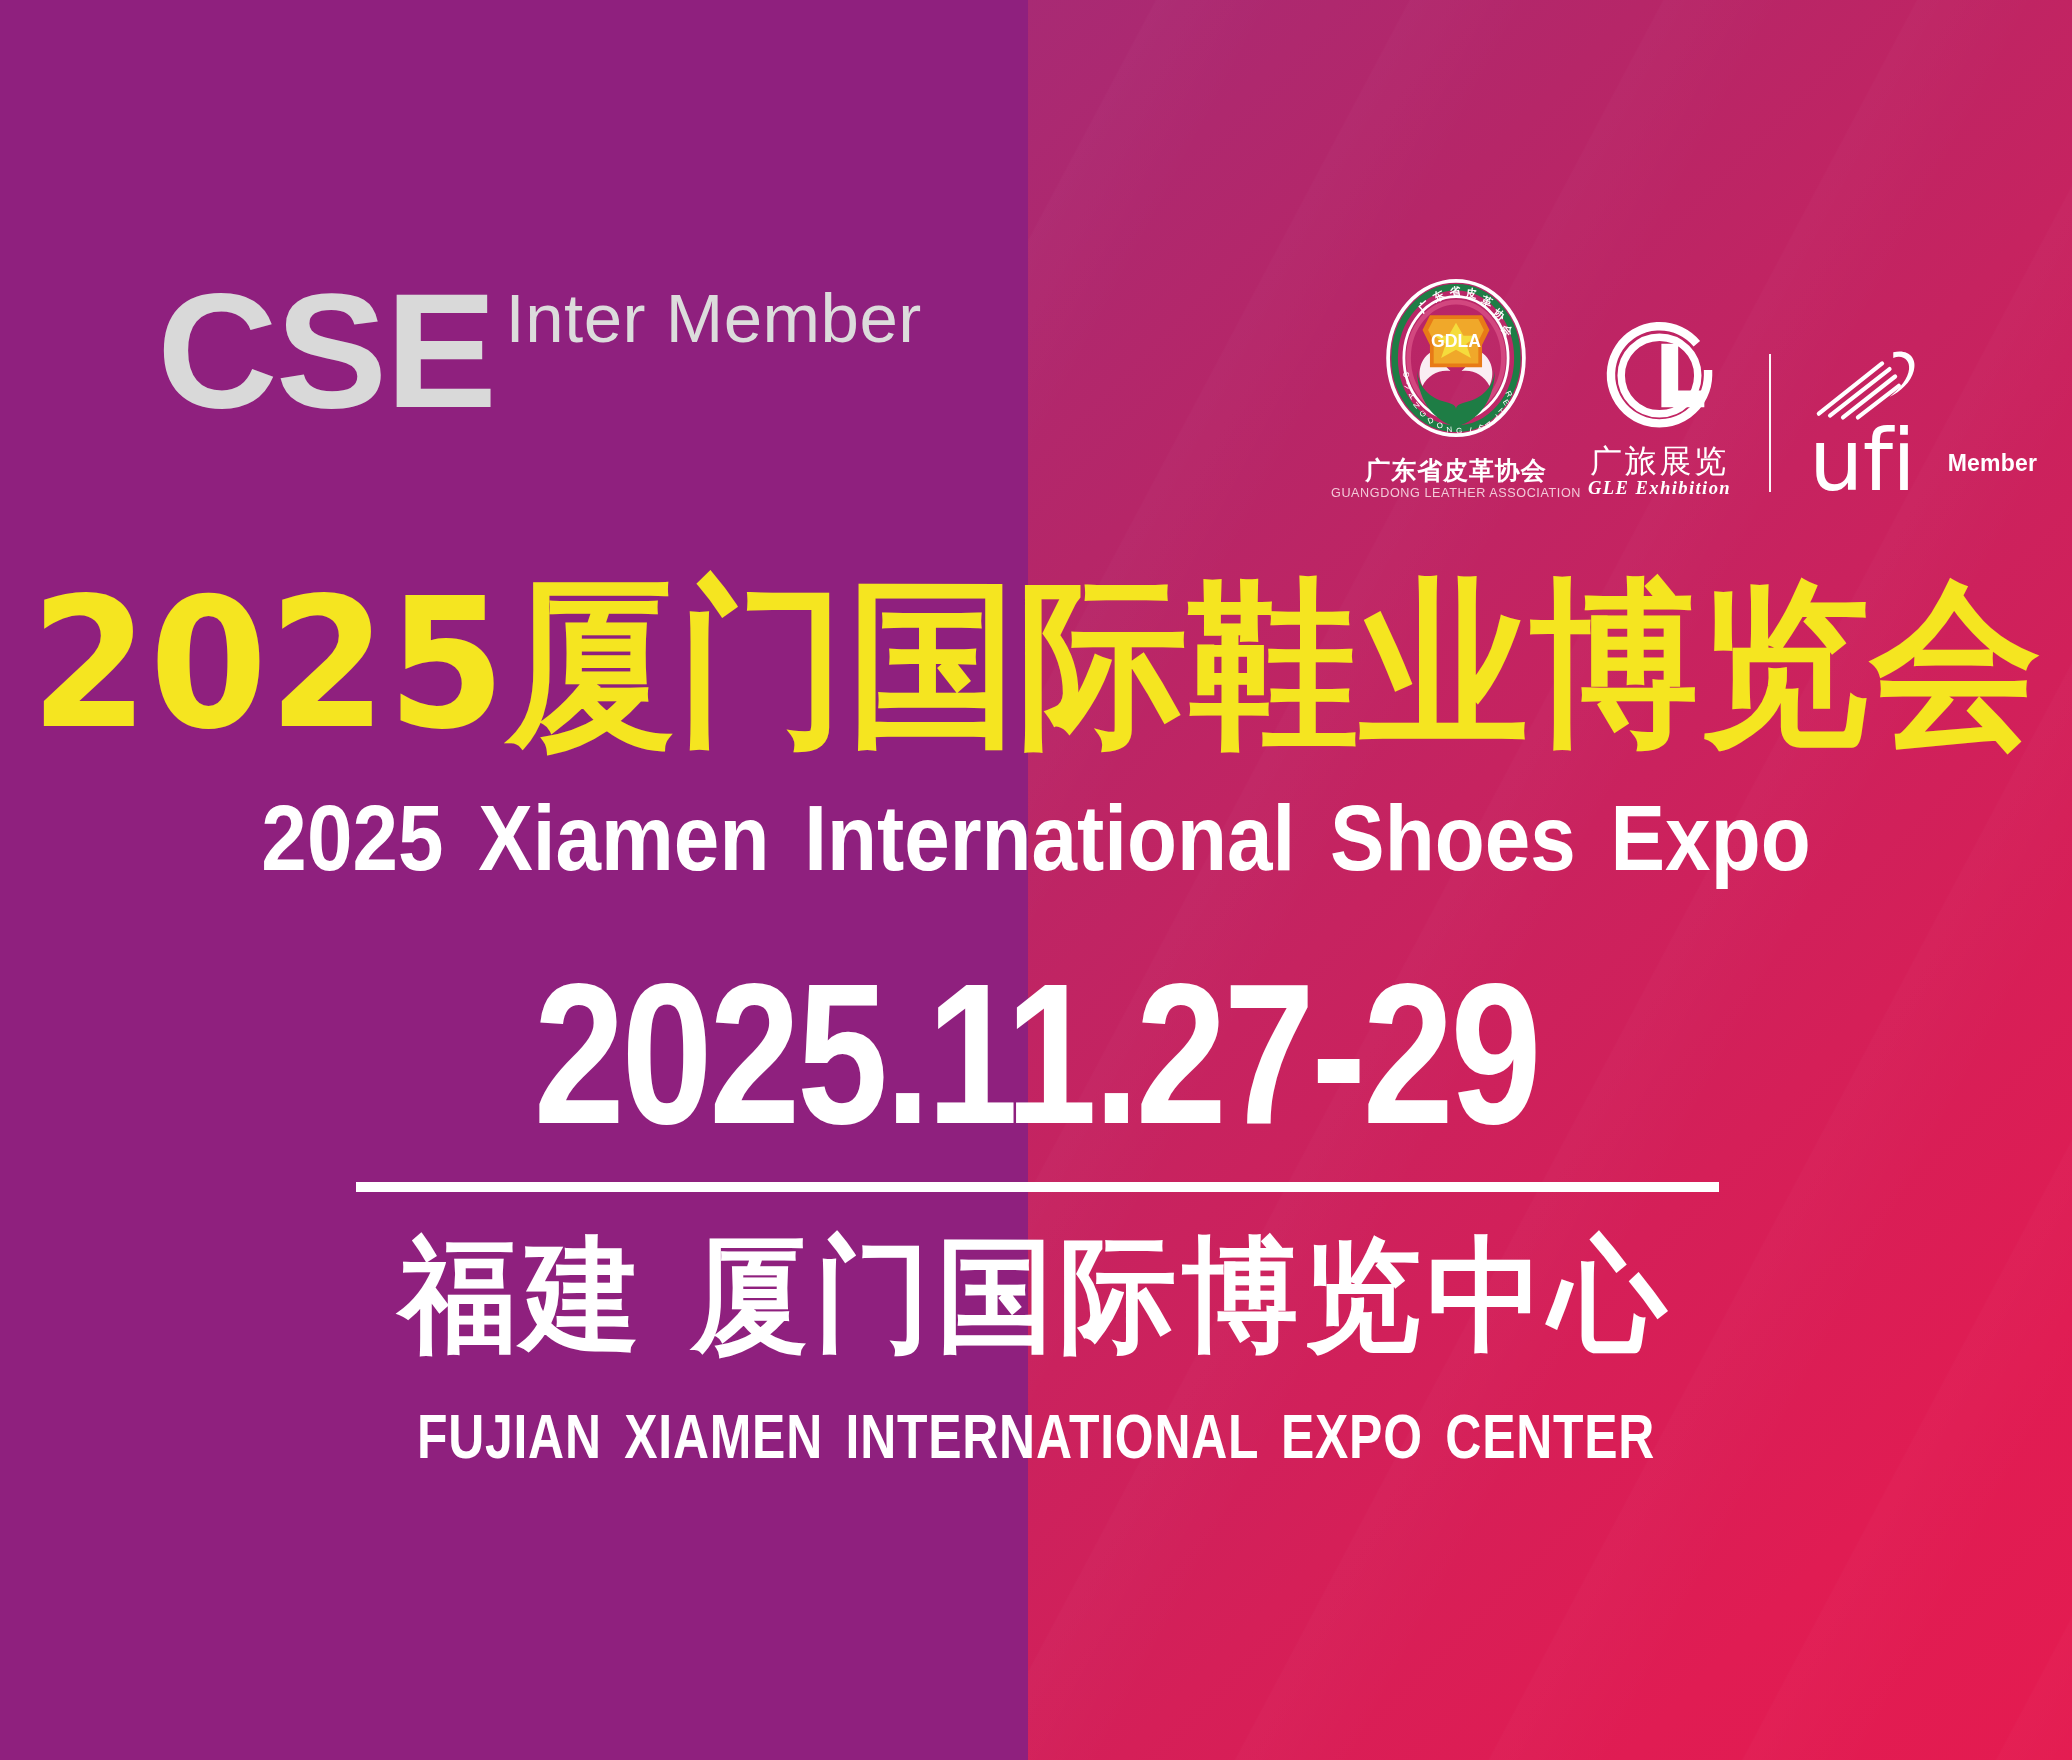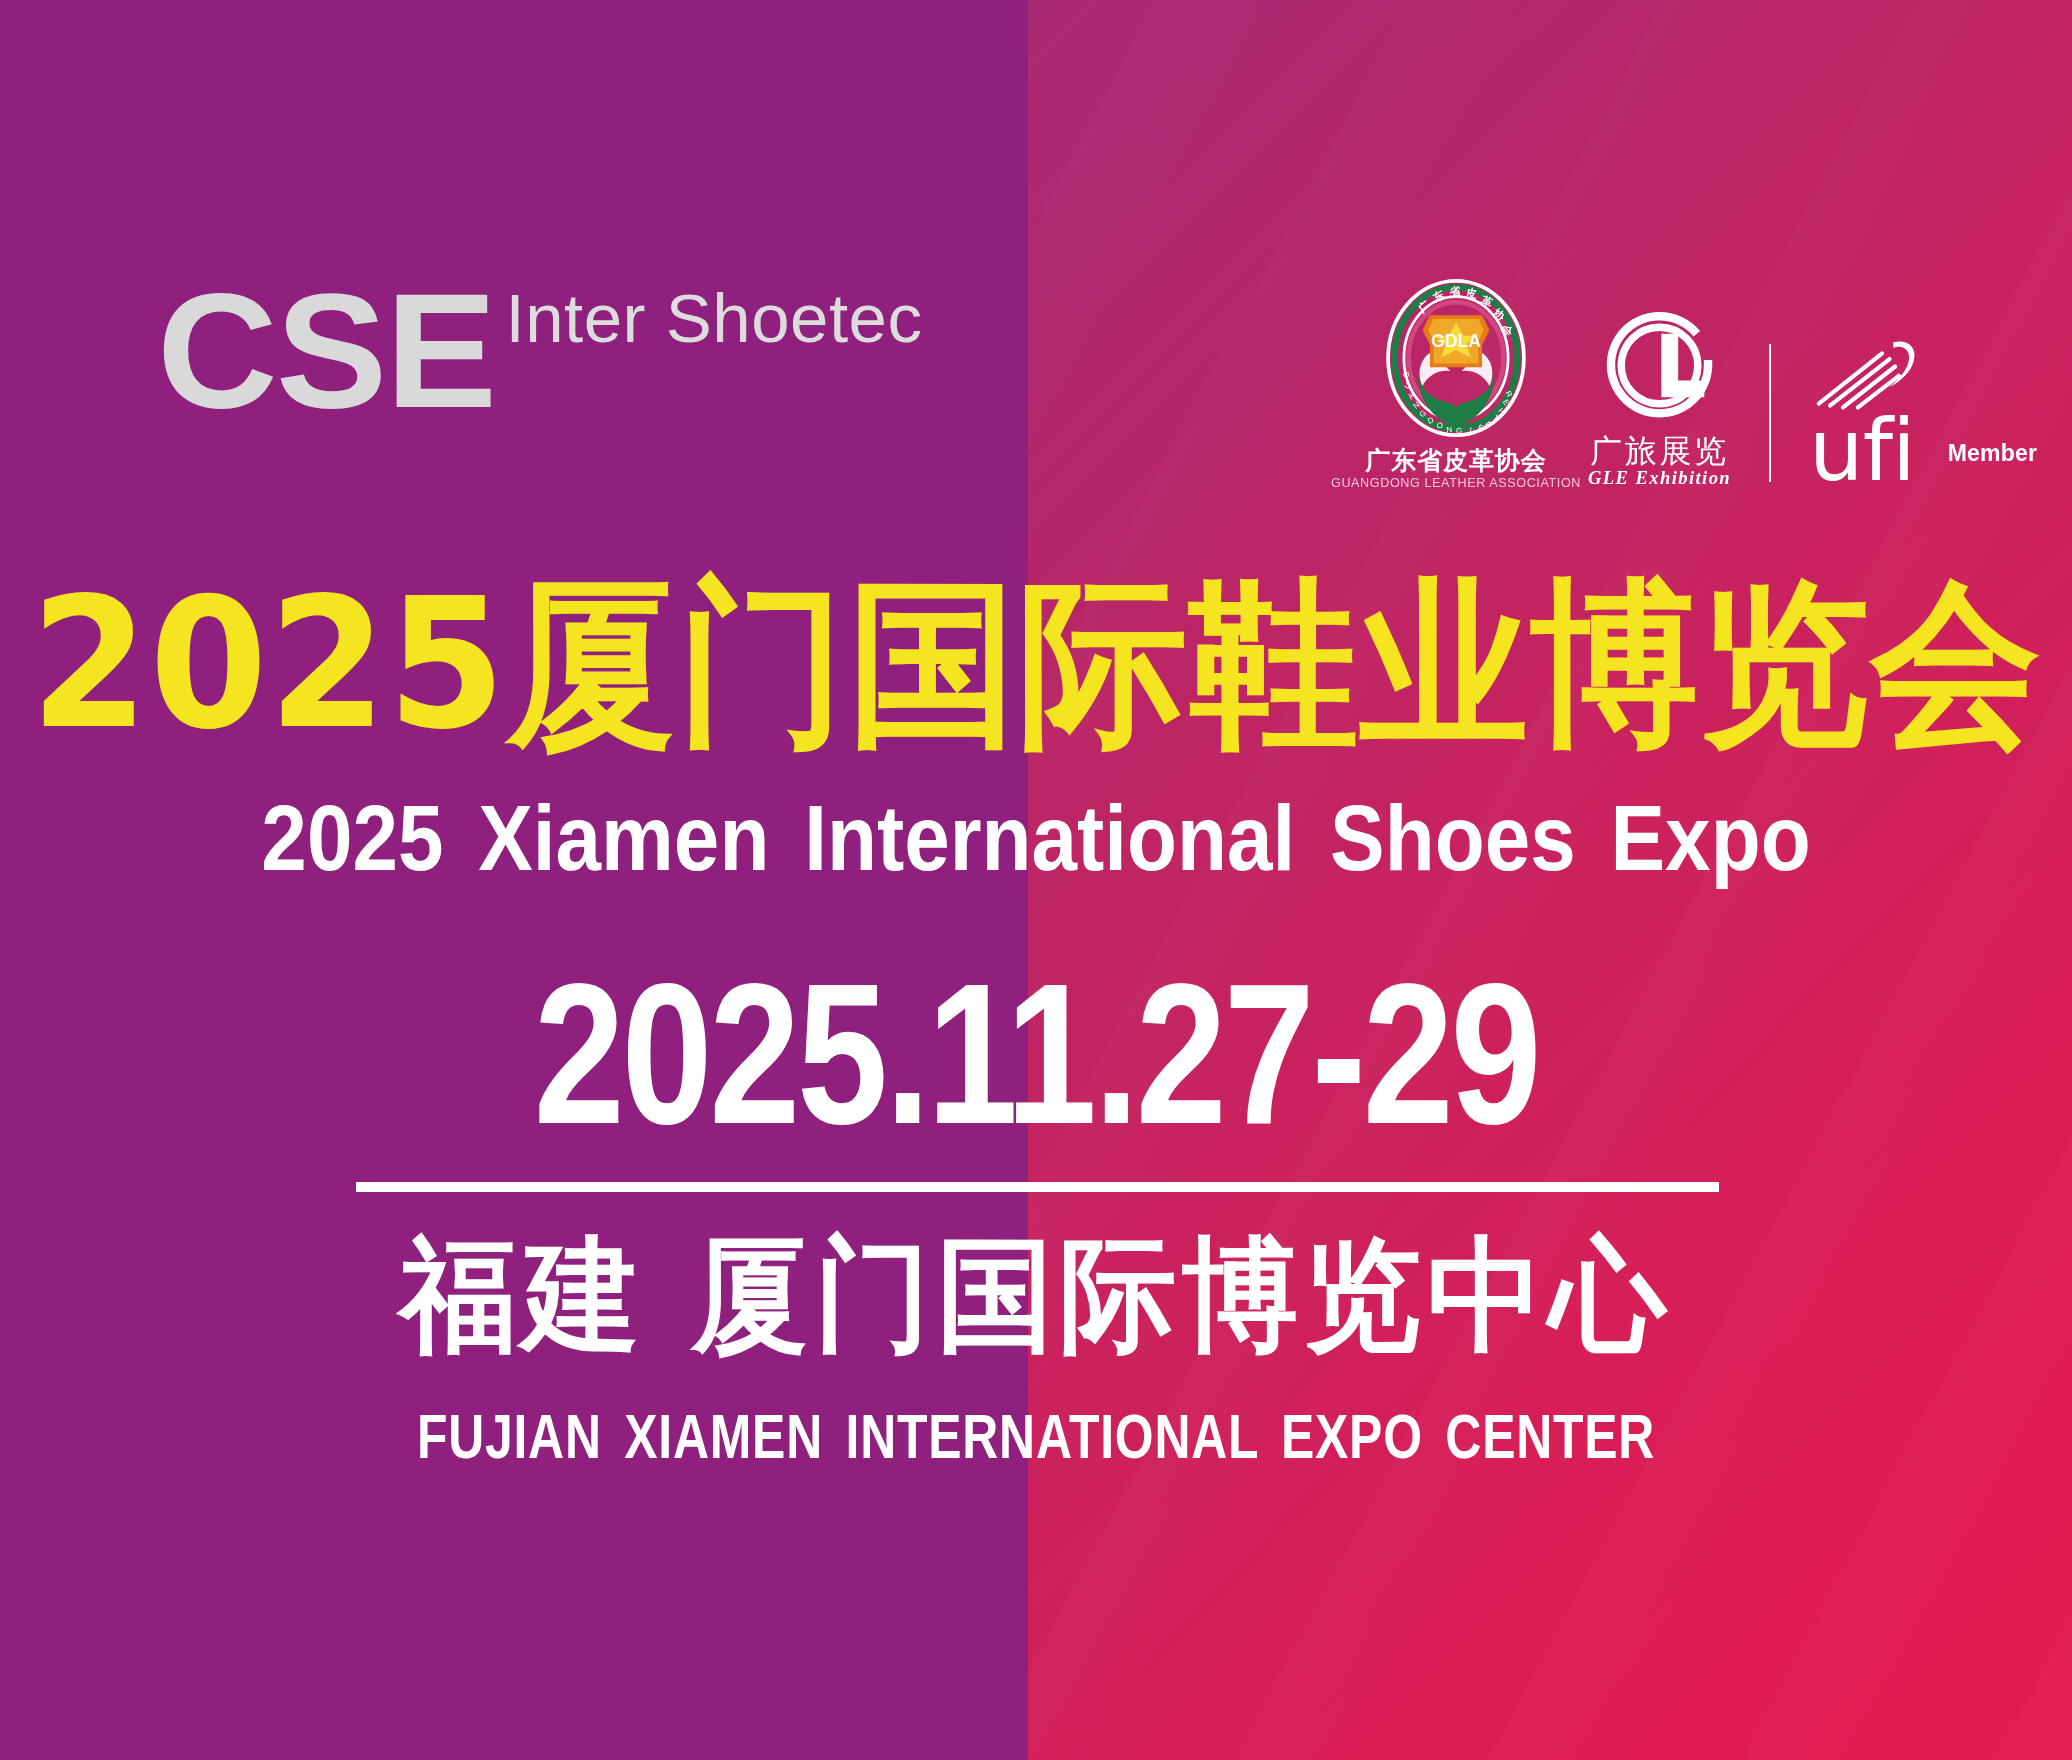--- a/index.html
+++ b/index.html
@@ -112,21 +112,21 @@
     display: flex;
     flex-direction: column;
     align-items: center;
   }
   .gdla-seal {
     position: relative;
     width: 142px;
     height: 160px;
   }
   .gdla-cn {
-    margin-top: 10px;
+    margin-top: 20px;
     font-size: 25px;
     line-height: 1;
     color: #ffffff;
     font-weight: 700;
     letter-spacing: 0.9px;
     font-family: "DejaVu Sans", "Liberation Sans", sans-serif;
     white-space: nowrap;
   }
   .gdla-en {
     margin-top: 4px;
@@ -320,21 +320,21 @@
   <div class="bg-left"></div>
   <div class="bg-right"></div>
 
   <div class="content">
 
     <div class="header">
 
       <div class="cse-block">
         <div class="cse-mark">CSE</div>
         <div class="cse-lines">
-          <div class="cse-line">Inter Shoetec</div>
+          <div class="cse-line">Inter Member</div>
         </div>
       </div>
 
       <div class="logos">
 
         <div class="gdla">
           <div class="gdla-seal">
             <svg viewBox="0 0 152 172" width="142" height="160" aria-hidden="true">
               <ellipse cx="76" cy="86" rx="73" ry="83" fill="none" stroke="#ffffff" stroke-width="4"></ellipse>
               <ellipse cx="76" cy="86" rx="66" ry="76" fill="none" stroke="#1E7D45" stroke-width="7"></ellipse>

